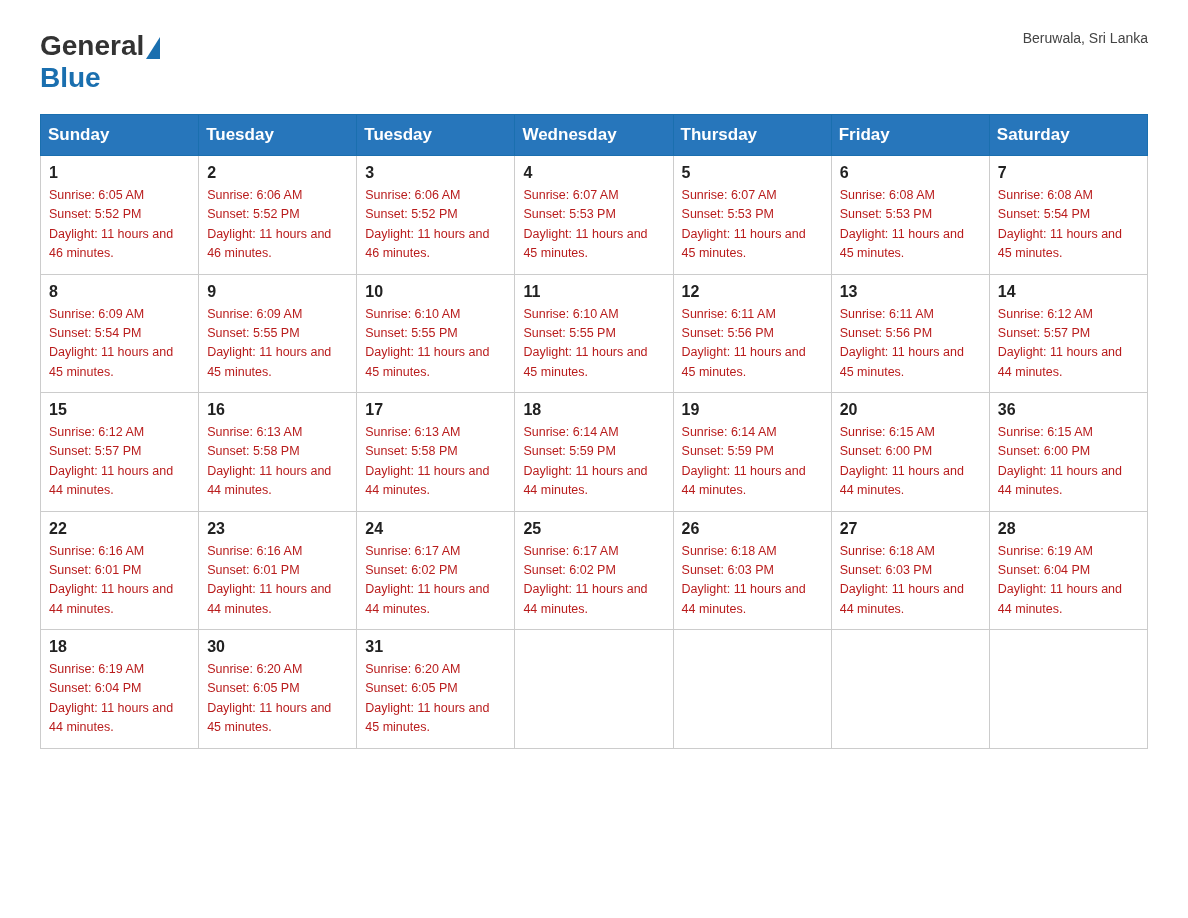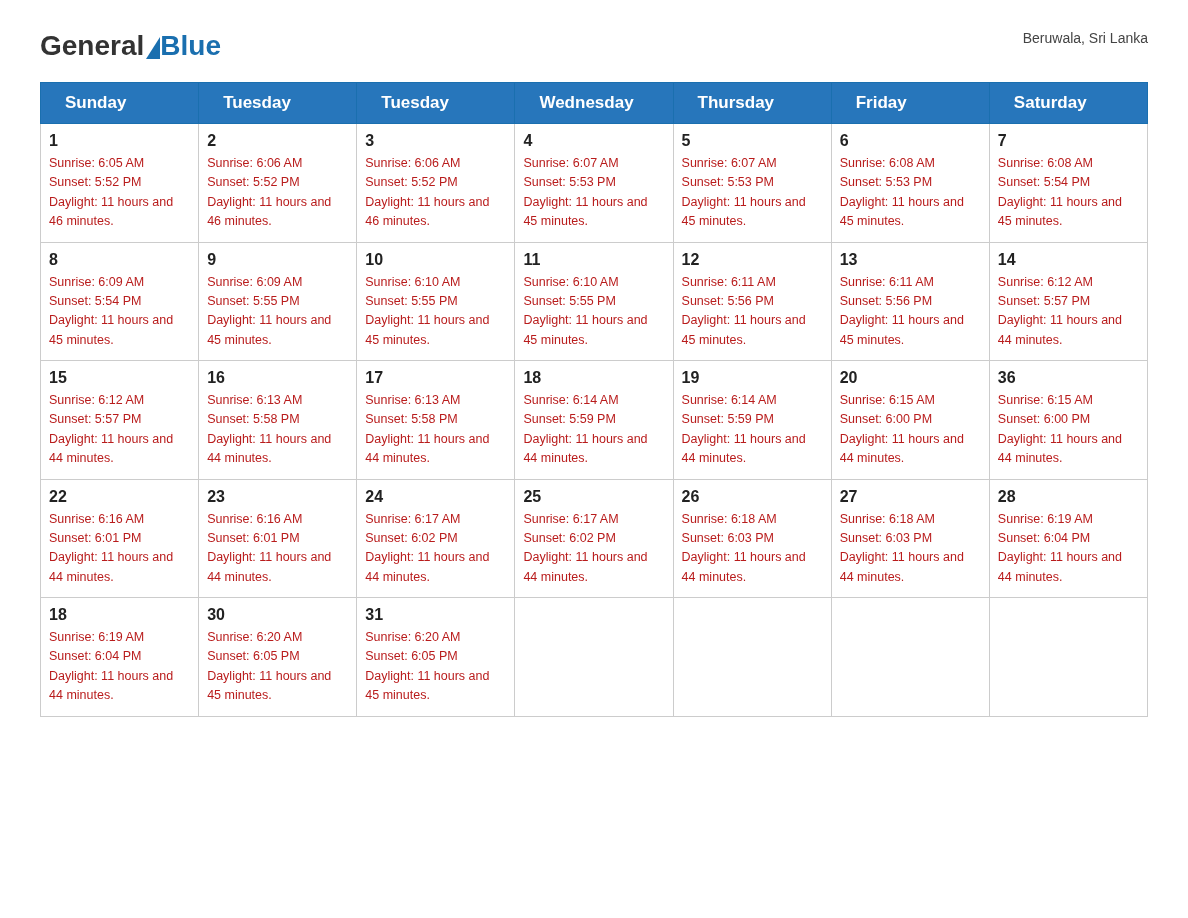--- a/index.html
+++ b/index.html
@@ -52,21 +52,21 @@
     .calendar {
       width: 100%;
       border-collapse: collapse;
       border: 1px solid #aaa;
     }
     .calendar th {
       background-color: #2776bb;
       color: #fff;
       font-size: 17px;
       font-weight: bold;
-      padding: 10px 24px;
+      padding: 10px 7px;
       text-align: left;
       border: 1px solid #1a6faf;
     }
     .calendar td {
       vertical-align: top;
       padding: 8px 8px 10px 8px;
       border: 1px solid #ccc;
       width: calc(100% / 7);
       min-height: 110px;
     }
@@ -80,21 +80,21 @@
     .day-info {
       font-size: 12.5px;
       color: #b91c1c;
       line-height: 1.55;
     }
     .empty-cell {
       background: #fff;
     }
     .logo-wrapper {
       display: flex;
-      flex-direction: row;
+      flex-direction: column;
       align-items: flex-start;
     }
     .logo-line1 {
       display: flex;
       align-items: center;
     }
     .logo-line2 {
     }
   </style>
 </head>

